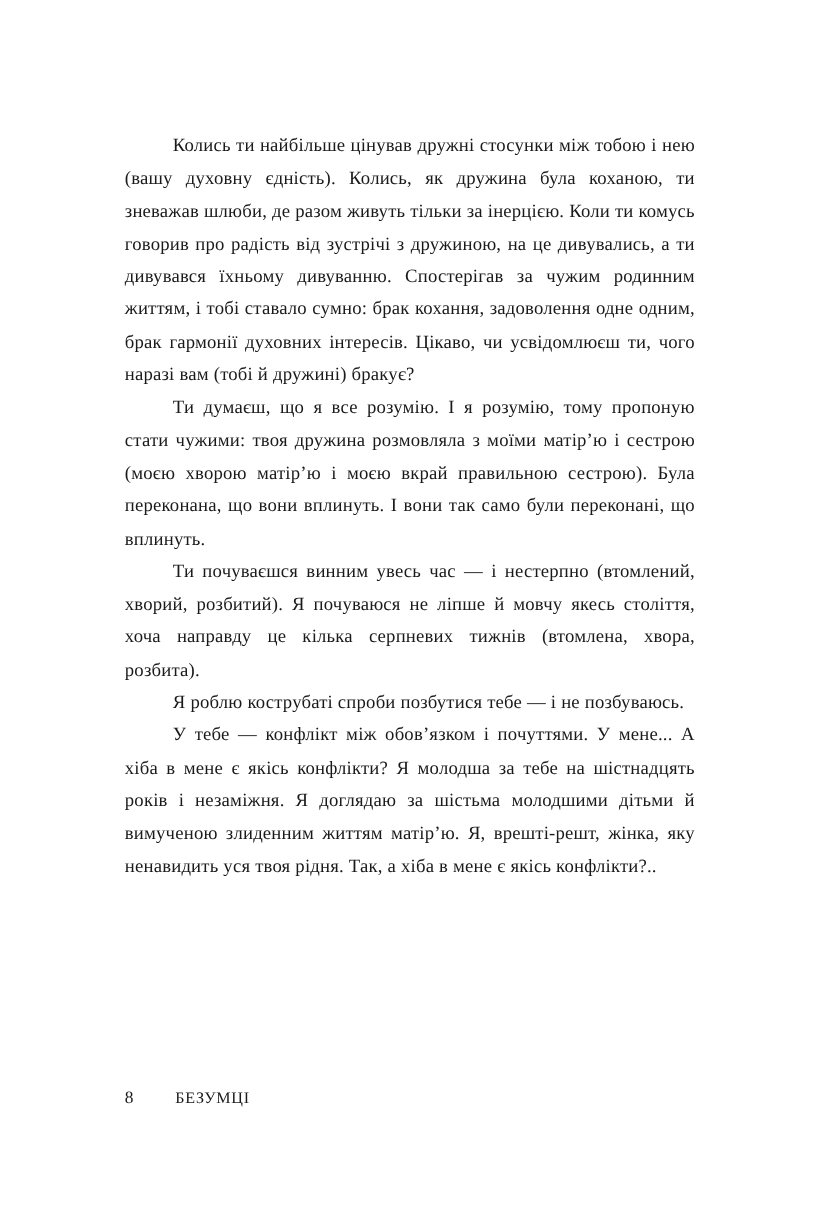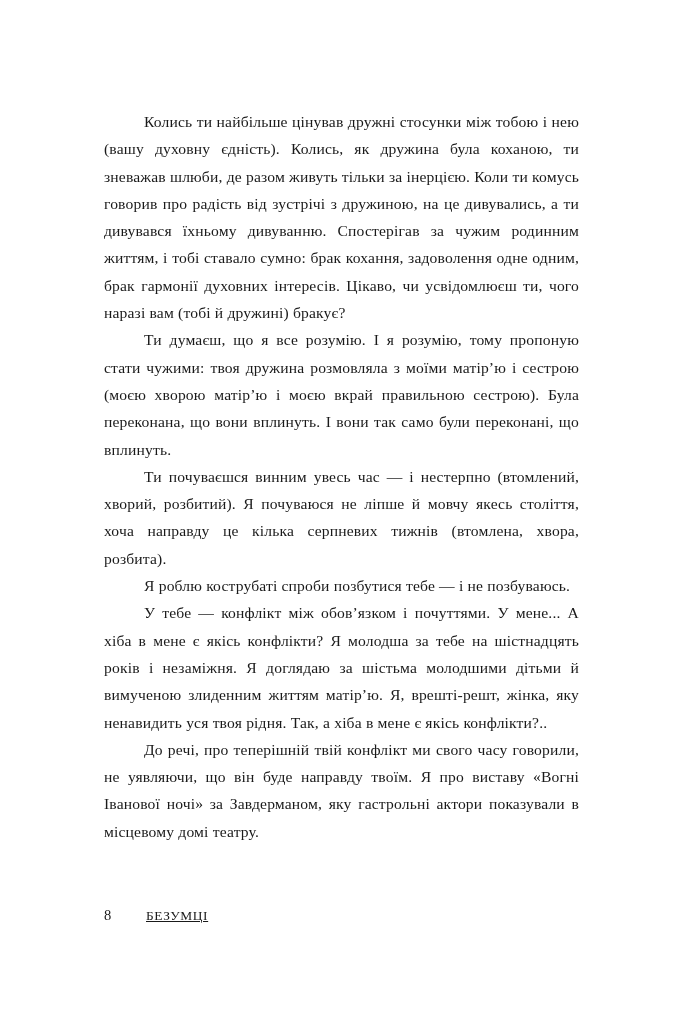--- a/index.html
+++ b/index.html
@@ -68,35 +68,33 @@
     text-align: left;
     font-size: 14.5px;
     color: #1a1a1a;
   }
 
   .footer-running-title {
     display: inline-block;
     font-size: 13.4px;
     letter-spacing: 0.045em;
     color: #1a1a1a;
-    text-decoration: underline;
   }
 </style>
 </head>
 <body>
 
 <div class="page">
 
   <div class="text-block">
     <p class="para">Колись ти найбільше цінував дружні стосунки між тобою і нею (вашу духовну єдність). Колись, як дружина була коханою, ти зневажав шлюби, де разом живуть тільки за інерцією. Коли ти комусь говорив про радість від зустрічі з дружиною, на це дивувались, а ти дивувався їхньому дивуванню. Спостерігав за чужим родинним життям, і тобі ставало сумно: брак кохання, задоволення одне одним, брак гармонії духовних інтересів. Ці­каво, чи усвідомлюєш ти, чого наразі вам (тобі й дружині) бра­кує?</p>
     <p class="para">Ти думаєш, що я все розумію. І я розумію, тому пропоную стати чужими: твоя дружина розмовляла з моїми матір’ю і се­строю (моєю хворою матір’ю і моєю вкрай правильною сестрою). Була переконана, що вони вплинуть. І вони так само були пере­конані, що вплинуть.</p>
     <p class="para">Ти почуваєшся винним увесь час — і нестерпно (втомле­ний, хворий, розбитий). Я почуваюся не ліпше й мовчу якесь століття, хоча направду це кілька серпневих тижнів (втомлена, хвора, розбита).</p>
     <p class="para">Я роблю кострубаті спроби позбутися тебе — і не позбува­юсь.</p>
     <p class="para">У тебе — конфлікт між обов’язком і почуттями. У мене... А хіба в мене є якісь конфлікти? Я молодша за тебе на шістнад­цять років і незаміжня. Я доглядаю за шістьма молодшими діть­ми й вимученою злиденним життям матір’ю. Я, врешті-решт, жінка, яку ненавидить уся твоя рідня. Так, а хіба в мене є якісь конфлікти?..</p>
-    <p class="para">До речі, про теперішній твій конфлікт ми свого часу гово­рили, не уявляючи, що він буде направду твоїм. Я про виставу «Вогні Іванової ночі» за Завдерманом, яку гастрольні актори по­казували в місцевому домі театру.</p>
   </div>
 
   <div class="footer">
     <span class="footer-page-number">8</span>
     <span class="footer-running-title">БЕЗУМЦІ</span>
   </div>
 
 </div>
 
 </body></html>

